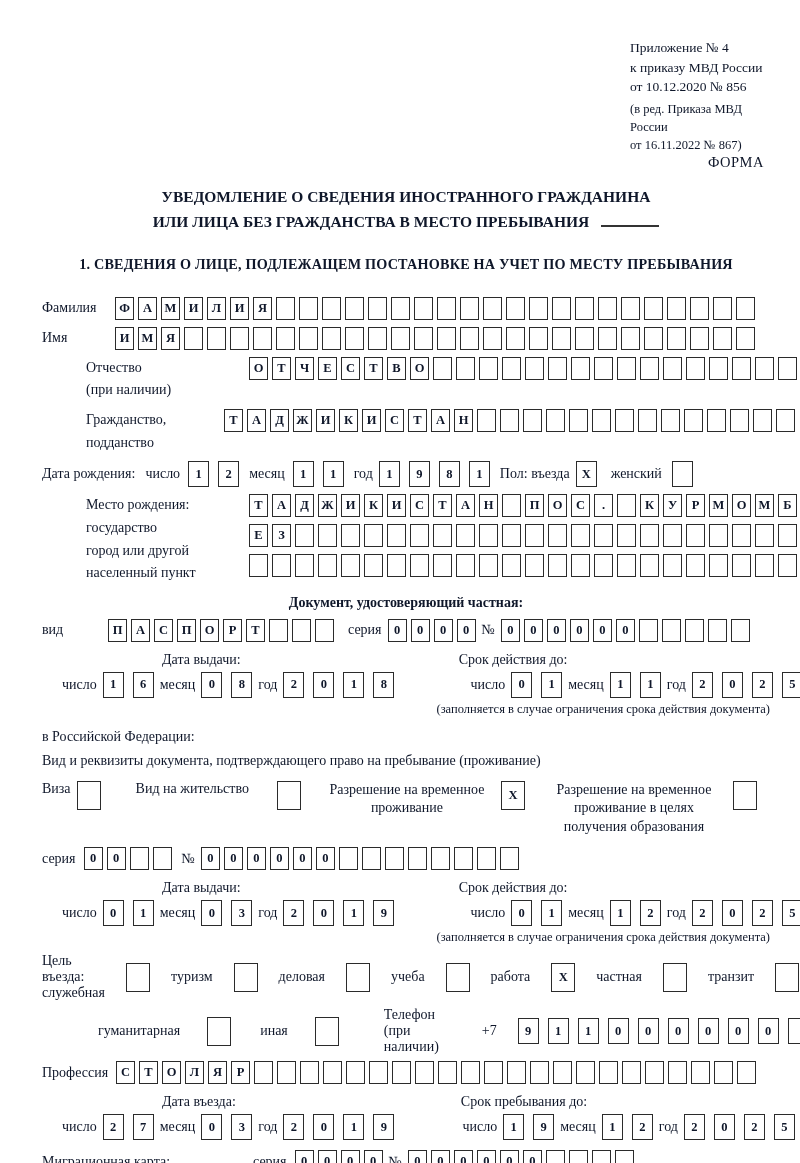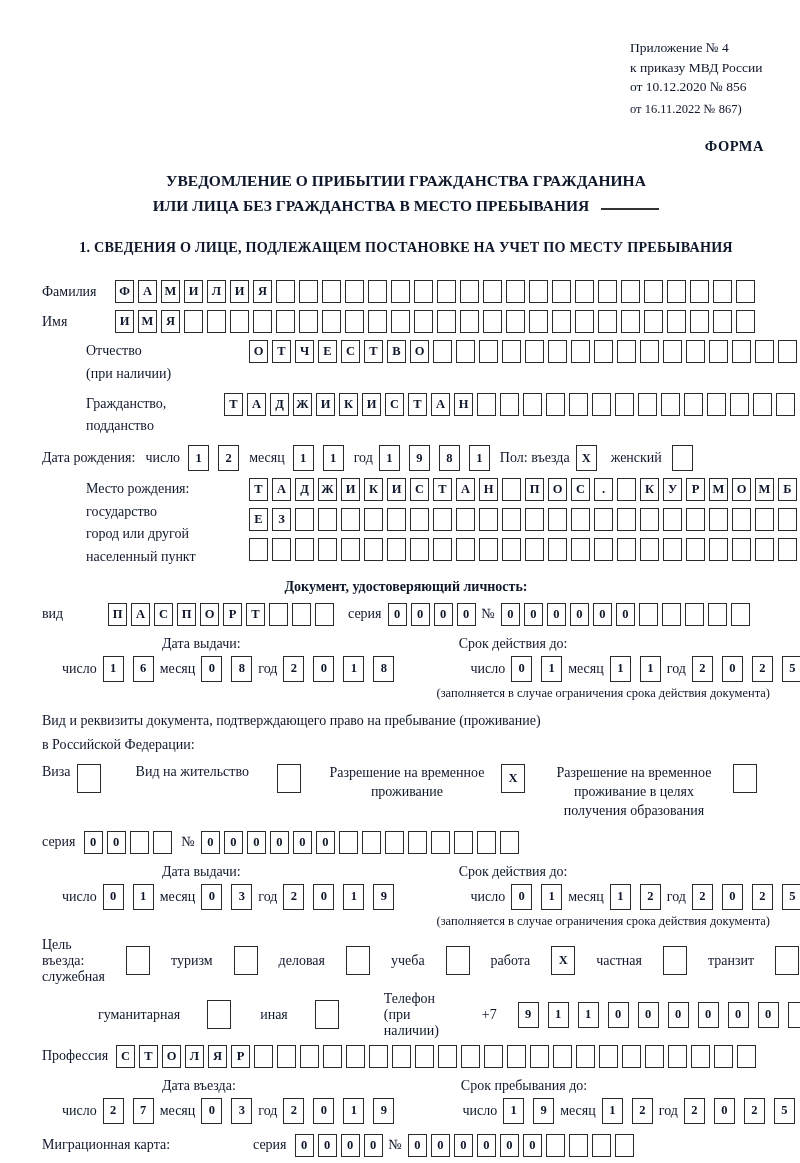--- a/index.html
+++ b/index.html
@@ -1,21 +1,21 @@
 <!DOCTYPE html>
 <html><head>
 <meta charset="utf-8">
 <style>
   html,body{margin:0;padding:0;background:#fff;}
   .page{width:800px;height:1163px;box-sizing:border-box;background:#fff;color:#0f172a;
         font-family:"Liberation Serif","DejaVu Serif",serif;font-size:14px;
         padding:38px 30px 10px 42px;overflow:hidden;position:relative;}
   .hdr{margin-left:588px;font-size:13.5px;line-height:1.45;}
   .hdr2{margin-left:588px;font-size:12.5px;line-height:1.45;margin-top:3px;}
-  .forma{text-align:right;padding-right:6px;font-weight:bold;font-size:14.5px;margin-top:20px;letter-spacing:.5px;}
+  .forma{text-align:right;padding-right:6px;font-weight:normal;font-size:14.5px;letter-spacing:.5px;}
   .title{text-align:center;font-weight:bold;font-size:15.5px;line-height:1.55;margin-top:14px;}
   .uline{display:inline-block;width:58px;border-bottom:2px solid #333;margin-left:12px;height:1em;vertical-align:baseline;}
   .sec{font-weight:bold;font-size:14.2px;text-align:center;margin-top:22px;letter-spacing:.2px;}
   .row{display:flex;align-items:center;margin-bottom:7px;}
   .row.top{align-items:flex-start;margin-left:44px;}
   .lbl{flex:none;}
   .lbl-col{flex:none;line-height:1.62;}
   .w73{width:73px;}.w163{width:163px;}.w138{width:138px;}.w66{width:66px;}.w74{width:74px;}.w173{width:173px;}
   .cells{display:flex;gap:4px;flex:none;}
   .cell{flex:none;width:19px;height:23px;box-sizing:border-box;border:1.7px solid #2b2b2b;
@@ -40,27 +40,28 @@
 <body>
 
 <div class="page">
 
   <div class="hdr">
     <div>Приложение № 4</div>
     <div>к приказу МВД России</div>
     <div>от 10.12.2020 № 856</div>
   </div>
   <div class="hdr2">
+    <div>(в ред. Приказа МВД России</div>
     <div>от 16.11.2022 № 867)</div>
   </div>
 
   <div class="forma">ФОРМА</div>
 
   <div class="title">
-    <div>УВЕДОМЛЕНИЕ О ПРИБЫТИИ ГРАЖДАНСТВА ГРАЖДАНИНА</div>
+    <div>УВЕДОМЛЕНИЕ О СВЕДЕНИЯ ИНОСТРАННОГО ГРАЖДАНИНА</div>
     <div>
       <span>ИЛИ ЛИЦА БЕЗ ГРАЖДАНСТВА В МЕСТО ПРЕБЫВАНИЯ</span><span class="uline"></span>
     </div>
   </div>
 
   <div class="sec">1. СВЕДЕНИЯ О ЛИЦЕ, ПОДЛЕЖАЩЕМ ПОСТАНОВКЕ НА УЧЕТ ПО МЕСТУ ПРЕБЫВАНИЯ</div>
 
   <div class="row" style="margin-top:24px;">
     <span class="lbl w73">Фамилия</span>
     <div class="cells">
@@ -307,21 +308,21 @@
           <span class="cell"></span>
           <span class="cell"></span>
           <span class="cell"></span>
           <span class="cell"></span>
           <span class="cell"></span>
           <span class="cell"></span>
         </div>
     </div>
   </div>
 
-  <div class="center-b">Документ, удостоверяющий личность:</div>
+  <div class="center-b">Документ, удостоверяющий частная:</div>
 
   <div class="row">
     <span class="lbl w66">вид</span>
     <div class="cells">
         <span class="cell">П</span>
         <span class="cell">А</span>
         <span class="cell">С</span>
         <span class="cell">П</span>
         <span class="cell">О</span>
         <span class="cell">Р</span>
@@ -392,22 +393,22 @@
       <div class="cells lg t">
           <span class="cell">2</span>
           <span class="cell">0</span>
           <span class="cell">2</span>
           <span class="cell">5</span>
         </div>
     </div>
   </div>
   <div class="caption">(заполняется в случае ограничения срока действия документа)</div>
 
+  <div class="plain">в Российской Федерации:</div>
   <div class="plain">Вид и реквизиты документа, подтверждающего право на пребывание (проживание)</div>
-  <div class="plain">в Российской Федерации:</div>
 
   <div class="optrow">
     <span>Виза</span>
     <div class="cells cb gap6">
         <span class="cell"></span>
       </div>
     <span style="margin-left:35px;">Вид на жительство</span>
     <div class="cells cb" style="margin-left:28px;">
         <span class="cell"></span>
       </div>

